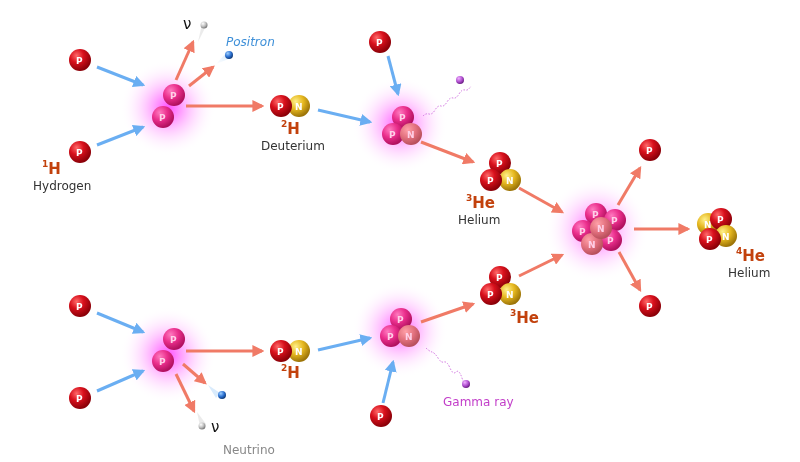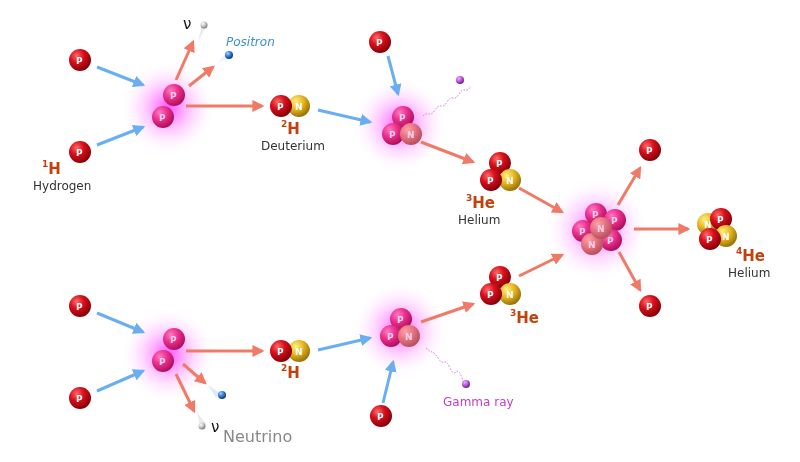--- a/index.html
+++ b/index.html
@@ -5,21 +5,21 @@
   html, body { margin:0; padding:0; background:#ffffff; }
   body { width:800px; height:462px; overflow:hidden; position:relative;
          font-family:"DejaVu Sans", sans-serif; }
   #stage { position:absolute; left:0; top:0; width:800px; height:462px; }
   svg text { font-family:"DejaVu Sans", sans-serif; }
   .lbl { position:absolute; font-family:"DejaVu Sans", sans-serif; color:#222; white-space:nowrap; }
   .lbl-sym { font-size:15px; font-weight:bold; color:#c2410c; }
   .lbl-sym sup { font-size:9px; font-weight:bold; position:relative; top:-1px; }
   .lbl-name { font-size:12px; color:#333; }
   .lbl-blue { font-size:12px; color:#3d8fd8;font-style:italic; }
-  .lbl-gray { font-size:16px; color:#888; }
+  .lbl-gray { font-size:12px; color:#888;margin-top:16px; }
   .lbl-magenta { font-size:12px; color:#c23ec9; }
   .nu { font-size:15px; color:#111; }
   .brand { position:absolute; left:580px; top:427px; font-family:"DejaVu Sans", sans-serif;
            font-weight:bold; font-size:16px; color:#2a7f92; letter-spacing:0.2px; }
   .brand .com { font-size:10px; font-weight:normal; color:#5a6e74; }
   .brand .cap { color:#1b7184; }
 </style>
 </head>
 <body>
 

